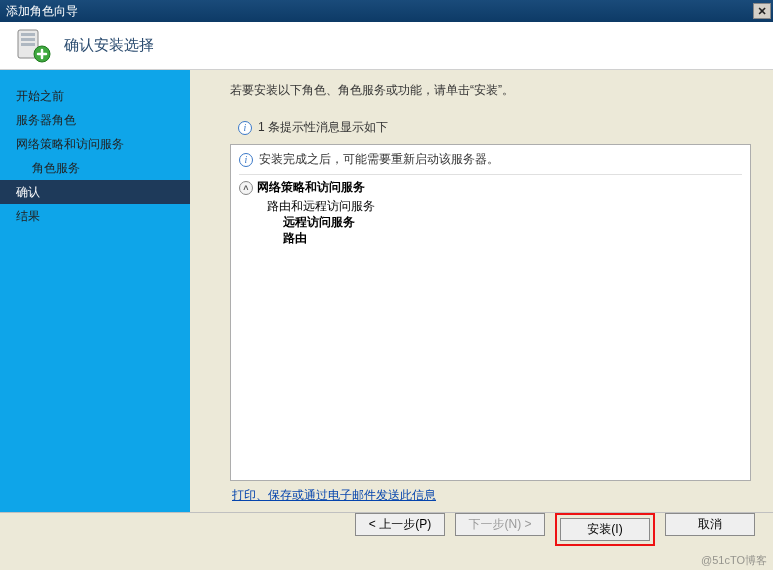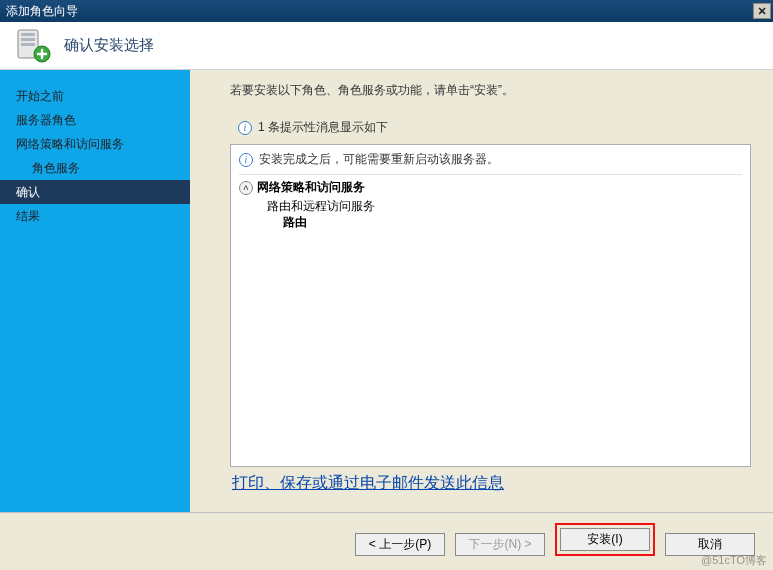--- a/index.html
+++ b/index.html
@@ -104,31 +104,31 @@
     }
     .chevron {
       width: 14px; height: 14px; border-radius: 50%;
       border: 1px solid #888; display: inline-flex;
       align-items: center; justify-content: center;
       font-size: 9px; color: #555; background: #f4f4f4;
     }
     .tree-line { padding-left: 28px; font-weight: normal; color: #000; line-height: 16px; }
     .tree-line2 { padding-left: 44px; font-weight: bold; color: #000; line-height: 16px; }
     .link-row {
-      margin: 6px 0 10px 2px;
+      margin: 6px 0 0 2px;
       color: #0645ad;
       text-decoration: underline;
       cursor: pointer;
-      font-size: 16px;
+      font-size: 12px;
     }
     .footer {
       height: 44px;
       border-top: 1px solid #c0c0c0;
       display: flex;
-      align-items: flex-end;
+      align-items: flex-start;
       justify-content: flex-end;
       gap: 10px;
       padding-right: 18px;
       background: #ece9d8;
     }
     .btn {
       min-width: 90px;
       height: 23px;
       padding: 0 10px;
       background: #efefef;
@@ -190,20 +190,21 @@
     <div class="detail-panel">
       <div class="detail-info-row">
         <span class="info-icon">i</span>
         <span>安装完成之后，可能需要重新启动该服务器。</span>
       </div>
       <div class="group-row">
         <span class="chevron">˄</span>
         <span>网络策略和访问服务</span>
       </div>
       <div class="tree-line">路由和远程访问服务</div>
+      <div class="tree-line2">远程访问服务</div>
       <div class="tree-line2">路由</div>
     </div>
 
     <a class="link-row">打印、保存或通过电子邮件发送此信息</a>
   </div>
 </div>
 
 <div class="footer">
   <button class="btn">&lt; 上一步(P)</button>
   <button class="btn" disabled="">下一步(N) &gt;</button>

